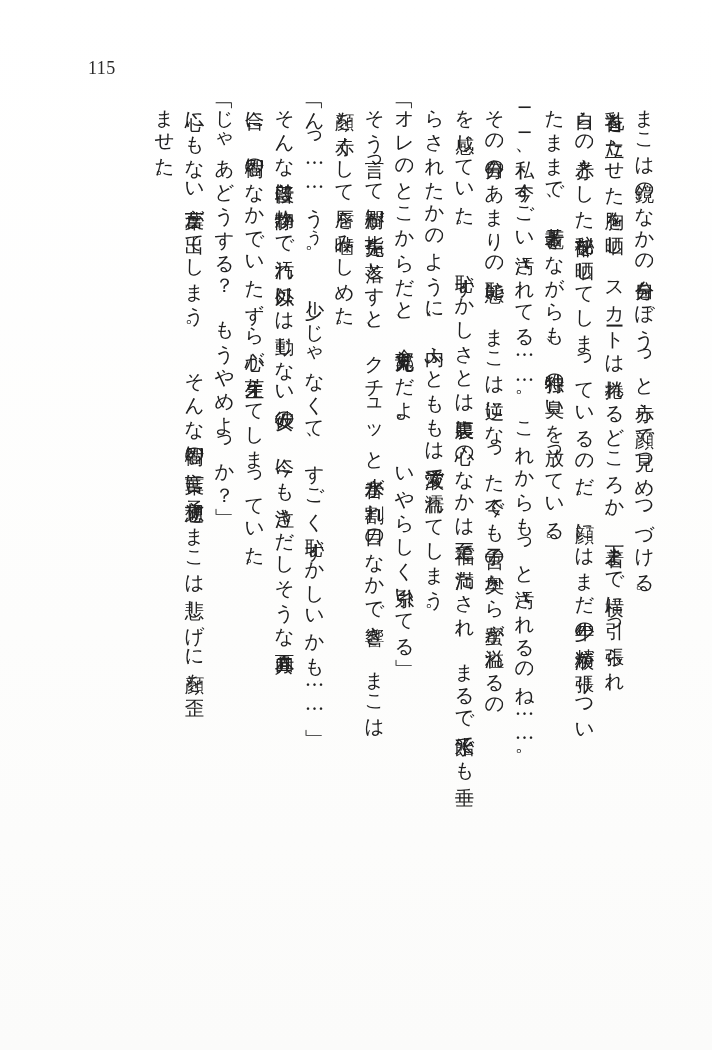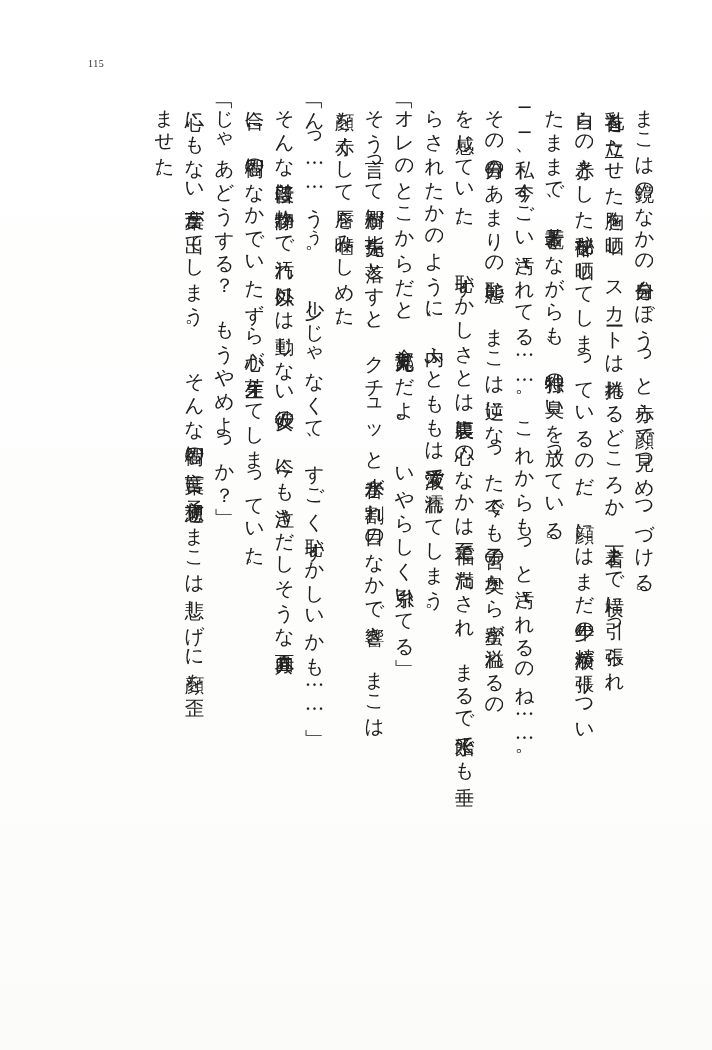--- a/index.html
+++ b/index.html
@@ -16,21 +16,21 @@
     width: 712px;
     height: 1050px;
     background: #fdfdfd;
     overflow: hidden;
   }
   
   .page-number {
     position: absolute;
     left: 88px;
     top: 58px;
-    font-size: 10px;
+    font-size: 18px;
     letter-spacing: 0.5px;
     color: #2a2a2a;
     font-family: "Liberation Serif", "DejaVu Serif", serif;
   }
   
   .text-block {
     position: absolute;
     top: 96px;
     right: 58px;
     left: 52px;

